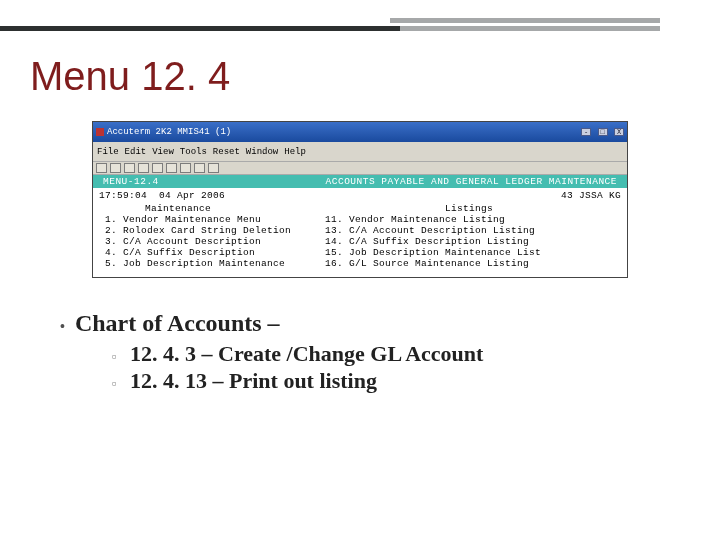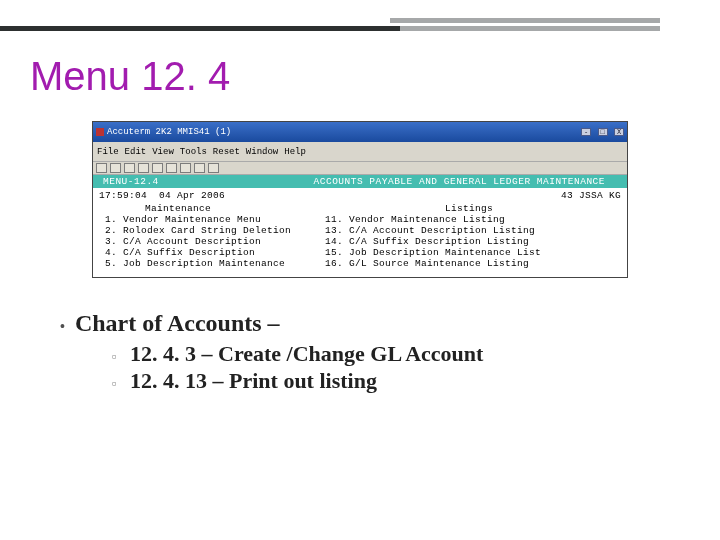--- a/index.html
+++ b/index.html
@@ -31,21 +31,21 @@
   .bar-light2 {
     position: absolute;
     top: 26px; right: 60px;
     width: 270px; height: 5px;
     background: #a6a8a9;
   }
   h1.slide-title {
     font-family: 'Trebuchet MS', Arial, sans-serif;
     font-weight: 400;
     font-size: 40px;
-    color: #a21caf;
+    color: #7f1d1d;
     padding: 18px 11px 8px 30px;
   }
   .app-window {
     margin: 14px 92px 0 92px;
     border: 1px solid #444;
     background: #fff;
     font-family: 'Courier New', Courier, monospace;
     font-size: 10px;
     color: #000;
   }
@@ -94,21 +94,21 @@
   }
   .tool-ico {
     width: 11px; height: 10px;
     border: 1px solid #7c7c7c;
     background: #e6e3d9;
   }
   .hdr-green {
     background: #45bdb0;
     color: #fff;
     display: flex;
-    padding: 1px 22px 1px 10px;
+    padding: 1px 10px 1px 10px;
     font-size: 9.5px;
     letter-spacing: 0.5px;
     text-align: center;
   }
   .hdr-green .spacer { flex: 1; }
   .term-body {
     background: #fff;
     color: #000;
     font-size: 9.5px;
     letter-spacing: 0.3px;

